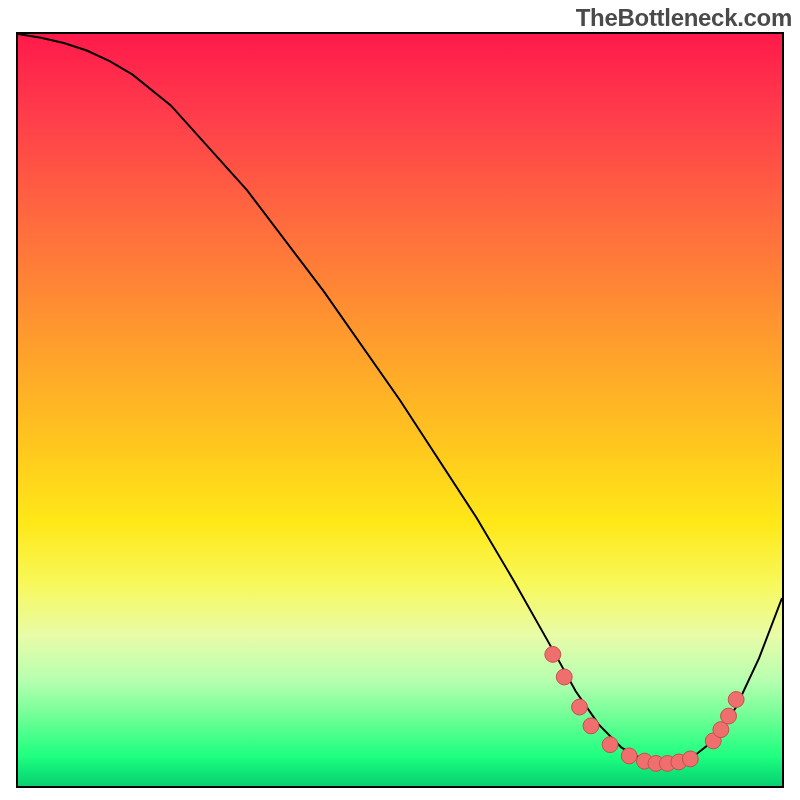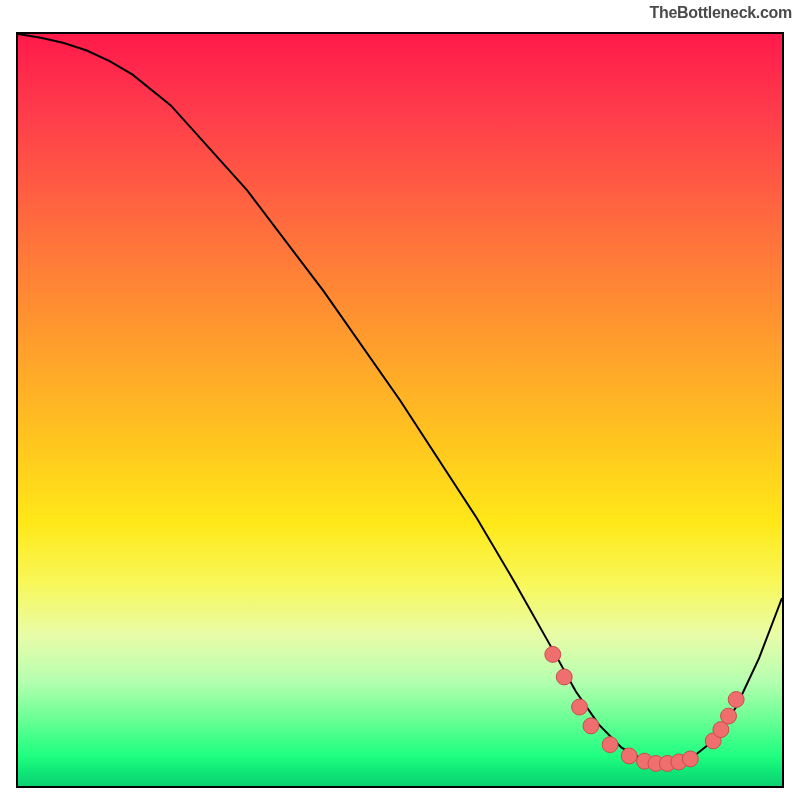--- a/index.html
+++ b/index.html
@@ -3,21 +3,21 @@
 <meta charset="utf-8">
 <style>
   * { margin: 0; padding: 0; box-sizing: border-box; }
   html, body { width: 800px; height: 800px; overflow: hidden; background: #fff; }
   .container { position: relative; width: 800px; height: 800px; }
   .watermark {
     position: absolute;
     top: 4px;
     right: 8px;
     font-family: Arial, Helvetica, sans-serif;
-    font-size: 16px;
+    font-size: 24px;
     font-weight: 600;
     color: #4a4a4a;
     z-index: 10;
     letter-spacing: -0.3px;
   }
   .plot-area {
     position: absolute;
     left: 16px;
     top: 32px;
     width: 768px;

